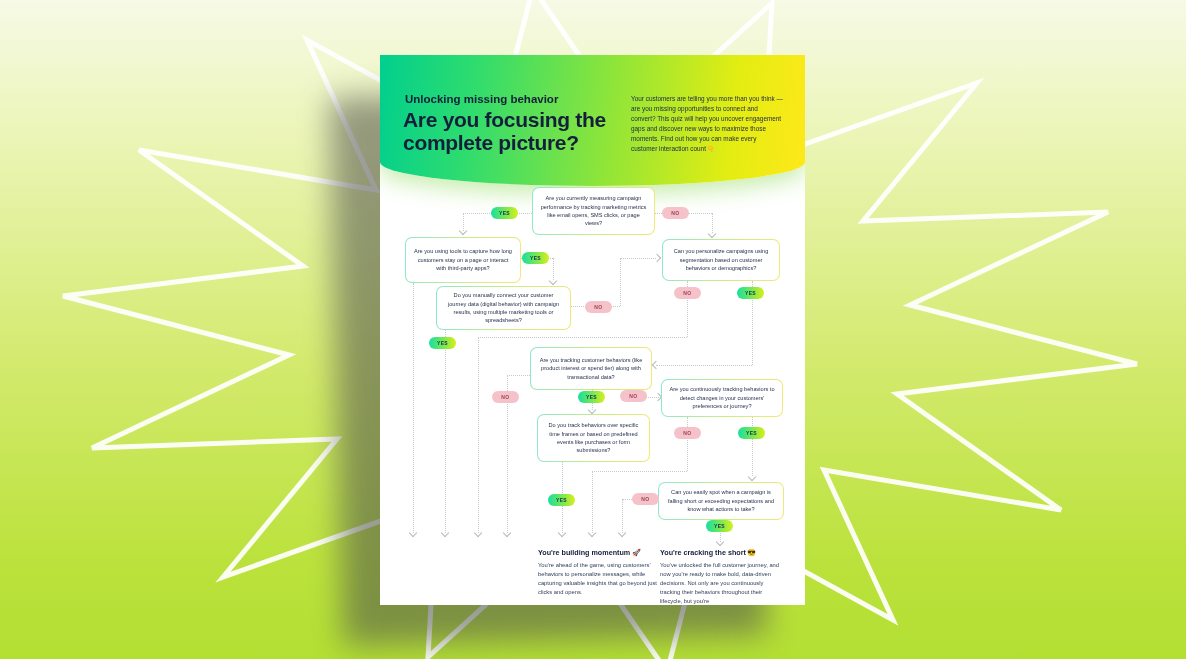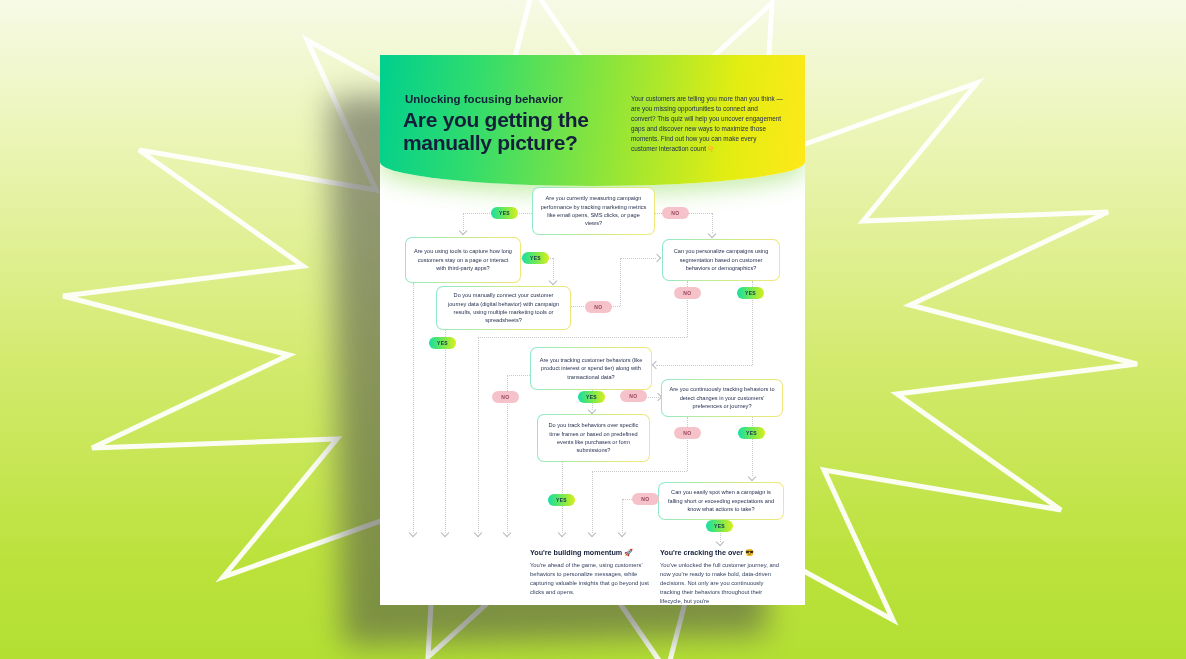--- a/index.html
+++ b/index.html
@@ -46,22 +46,22 @@
 
   <svg class="burst" width="1186" height="659">
     <polygon fill="none" stroke="#ffffff" stroke-width="5" opacity="0.92" points="1137,364 897,394 1061,510 824,470 893,620 707,518 667,672 569,529 428,657 437,501 223,577 337,439 92,448 289,355 63,296 303,266 139,150 376,190 307,40 493,142 533,-12 631,131 772,3 763,159 977,83 863,221 1108,212 910,305"></polygon>
   </svg>
 
   <div class="doc-shadow"></div>
 
   <div class="doc">
 
     <div class="page-header"></div>
-    <div class="eyebrow">Unlocking focusing behavior</div>
-    <div class="title">Are you getting the manually picture?</div>
+    <div class="eyebrow">Unlocking missing behavior</div>
+    <div class="title">Are you focusing the complete picture?</div>
     <div class="intro">Your customers are telling you more than you think — are you missing opportunities to connect and convert? This quiz will help you uncover engagement gaps and discover new ways to maximize those moments. Find out how you can make every customer interaction count 👇</div>
 
     <div>
       <div class="h" style="left:83px;top:158px;width:69px"></div>
       <div class="v" style="left:83px;top:158px;height:18px"></div>
       <div class="arr ad" style="left:80px;top:173px"></div>
 
       <div class="h" style="left:275px;top:158px;width:57px"></div>
       <div class="v" style="left:332px;top:158px;height:20px"></div>
       <div class="arr ad" style="left:329px;top:176px"></div>
@@ -137,23 +137,23 @@
       <div class="pill no" style="left:112px;top:336px">NO</div>
       <div class="pill yes" style="left:198px;top:336px">YES</div>
       <div class="pill no" style="left:240px;top:335px">NO</div>
       <div class="pill no" style="left:294px;top:372px">NO</div>
       <div class="pill yes" style="left:358px;top:372px">YES</div>
       <div class="pill yes" style="left:168px;top:439px">YES</div>
       <div class="pill no" style="left:252px;top:438px">NO</div>
       <div class="pill yes" style="left:326px;top:465px">YES</div>
     </div>
 
-    <div class="result" style="left:150px;width:119px">
+    <div class="result" style="left:158px;width:119px">
       <h3>You're building momentum 🚀</h3>
       <p>You're ahead of the game, using customers' behaviors to personalize messages, while capturing valuable insights that go beyond just clicks and opens.</p>
     </div>
     <div class="result" style="left:280px;width:125px">
-      <h3>You're cracking the over 😎</h3>
+      <h3>You're cracking the short 😎</h3>
       <p>You've unlocked the full customer journey, and now you're ready to make bold, data-driven decisions. Not only are you continuously tracking their behaviors throughout their lifecycle, but you're</p>
     </div>
 
   </div>
 </div>
 
 </body></html>

